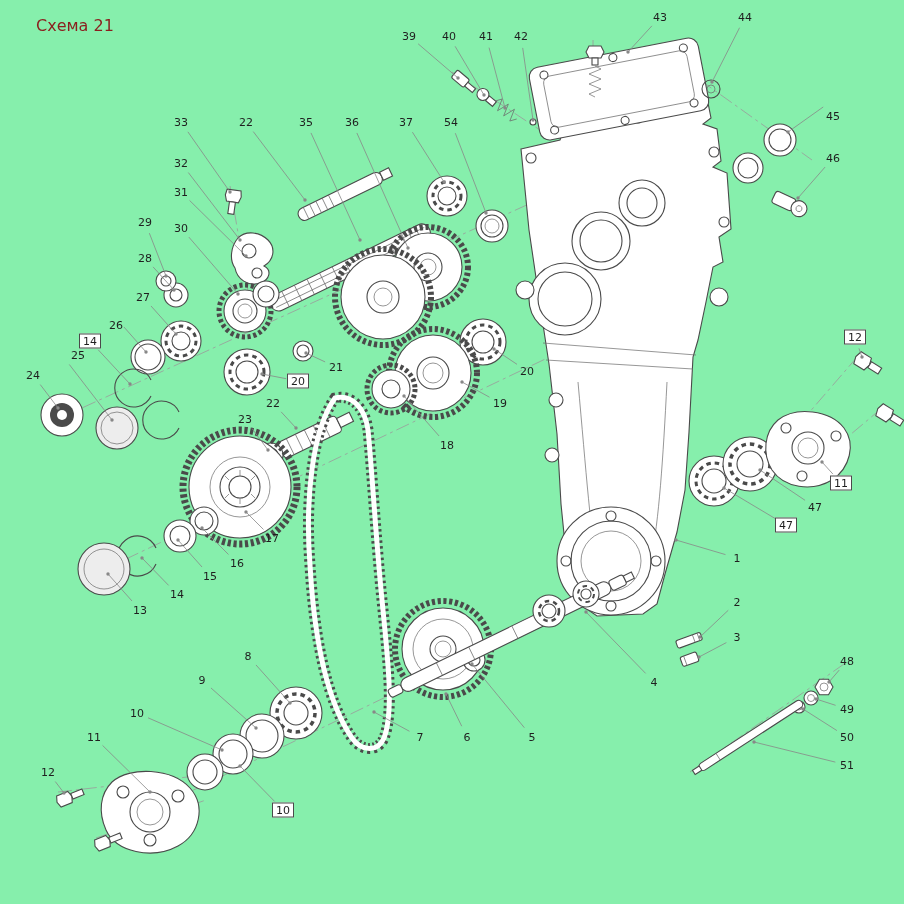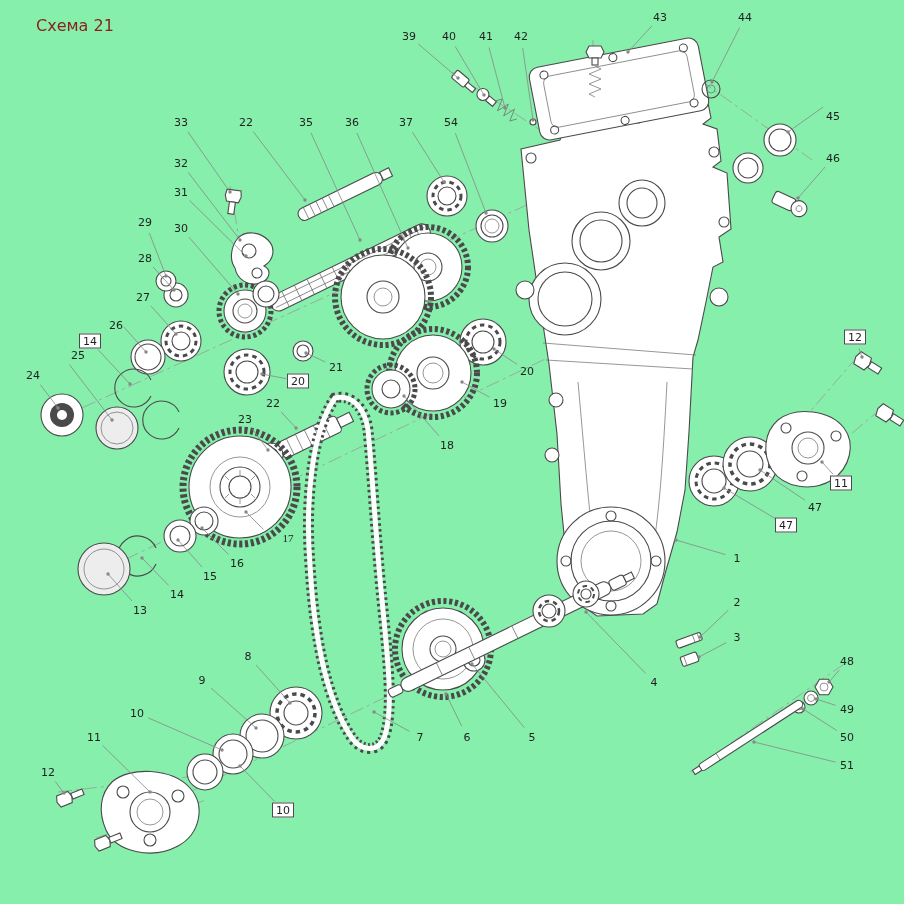--- a/index.html
+++ b/index.html
@@ -478,21 +478,21 @@
       <div class="part-label" style="left: 815px; top: 507px;">47</div>
       <div class="part-label boxed" style="left: 786px; top: 525px;">47</div>
       <div class="part-label" style="left: 737px; top: 558px;">1</div>
       <div class="part-label" style="left: 737px; top: 602px;">2</div>
       <div class="part-label" style="left: 737px; top: 637px;">3</div>
       <div class="part-label" style="left: 654px; top: 682px;">4</div>
       <div class="part-label" style="left: 847px; top: 661px;">48</div>
       <div class="part-label" style="left: 847px; top: 709px;">49</div>
       <div class="part-label" style="left: 847px; top: 737px;">50</div>
       <div class="part-label" style="left: 847px; top: 765px;">51</div>
-      <div class="part-label" style="left: 288px; top: 538px; font-family: Liberation Serif, serif;">17</div>
+      <div class="part-label" style="left: 272px; top: 538px;">17</div>
       <div class="part-label" style="left: 237px; top: 563px;">16</div>
       <div class="part-label" style="left: 210px; top: 576px;">15</div>
       <div class="part-label" style="left: 177px; top: 594px;">14</div>
       <div class="part-label" style="left: 140px; top: 610px;">13</div>
       <div class="part-label" style="left: 248px; top: 656px;">8</div>
       <div class="part-label" style="left: 202px; top: 680px;">9</div>
       <div class="part-label" style="left: 137px; top: 713px;">10</div>
       <div class="part-label" style="left: 94px; top: 737px;">11</div>
       <div class="part-label" style="left: 48px; top: 772px;">12</div>
       <div class="part-label boxed" style="left: 283px; top: 810px;">10</div>

